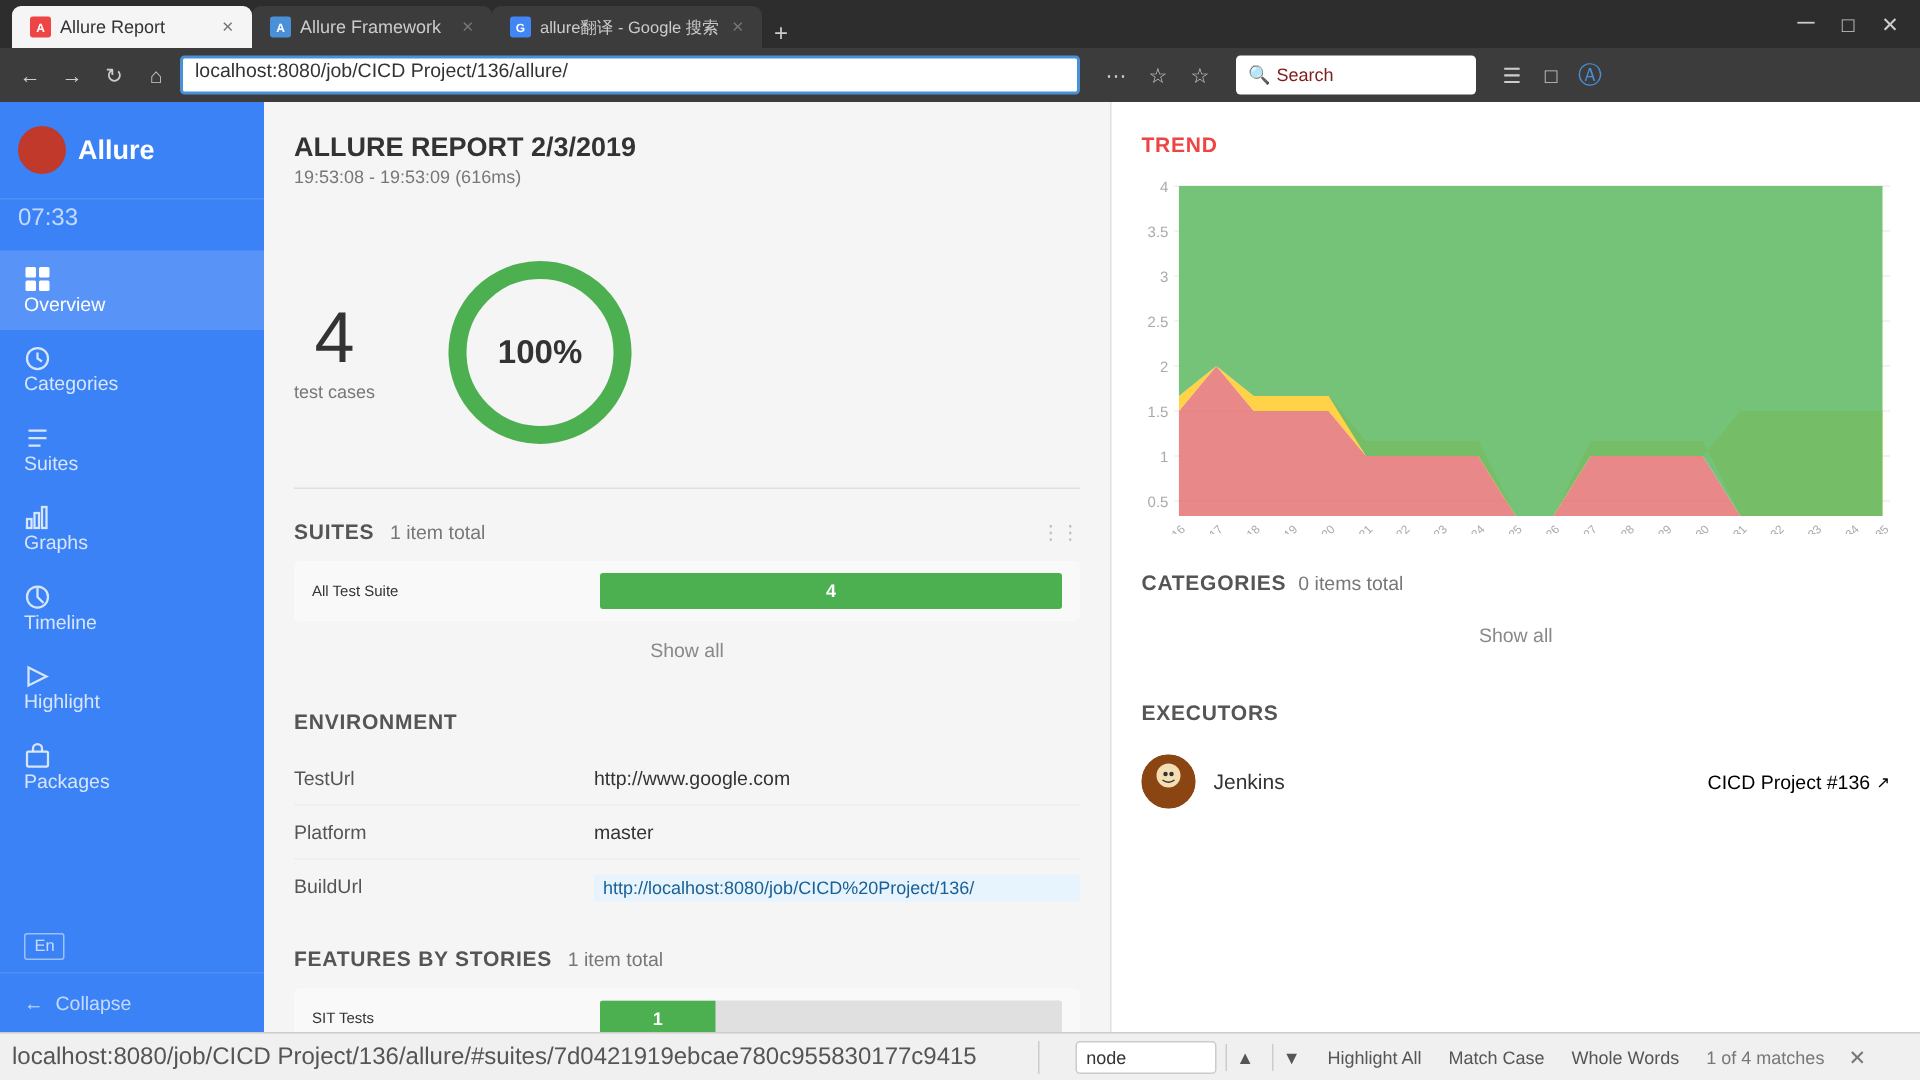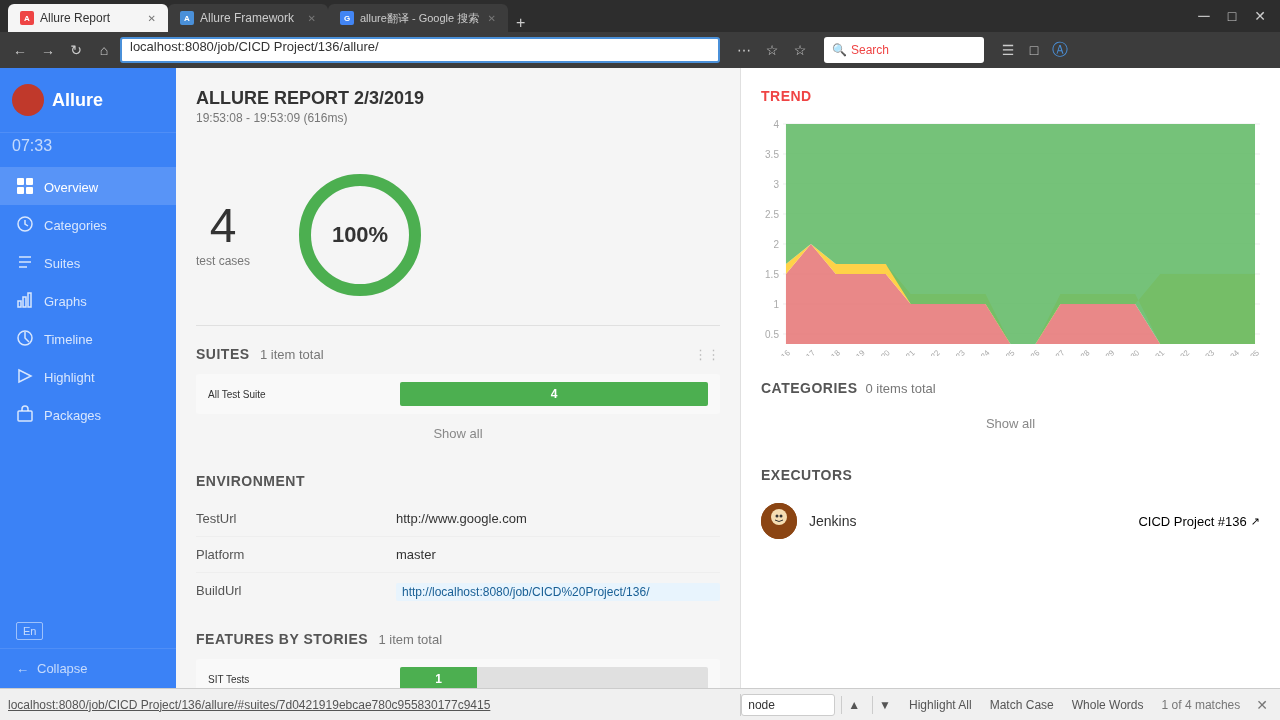--- a/index.html
+++ b/index.html
@@ -24,21 +24,21 @@
     
     .app-container { display: flex; height: calc(720px - 68px - 32px); }
 
     
     .sidebar { width: 176px; background: #3b82f6; color: white; display: flex; flex-direction: column; flex-shrink: 0; }
     .sidebar-header { padding: 16px 12px; display: flex; align-items: center; gap: 8px; border-bottom: 1px solid rgba(255,255,255,0.1); }
     .sidebar-logo { width: 32px; height: 32px; background: #c0392b; border-radius: 50%; display: flex; align-items: center; justify-content: center; color: white; font-weight: bold; font-size: 14px; }
     .sidebar-title { font-size: 18px; font-weight: 600; color: white; }
     .sidebar-time { font-size: 16px; color: rgba(255,255,255,0.7); padding: 4px 12px; }
     .sidebar-nav { flex: 1; padding: 8px 0; }
-    .sidebar-item { display: flex; align-items: flex-end; gap: 10px; padding: 10px 16px; color: rgba(255,255,255,0.8); cursor: pointer; font-size: 13px; }
+    .sidebar-item { display: flex; align-items: flex-start; gap: 0; padding: 10px 16px; color: rgba(255,255,255,0.8); cursor: pointer; font-size: 13px; flex-direction: column; }
     .sidebar-item.active { background: rgba(255,255,255,0.15); color: white; }
     .sidebar-item .icon { width: 18px; height: 18px; display: flex; align-items: center; justify-content: center; flex-shrink: 0; }
     .sidebar-lang { padding: 8px 16px; display: flex; align-items: flex-end; }
     .lang-badge { border: 1px solid rgba(255,255,255,0.5); color: rgba(255,255,255,0.7); padding: 2px 6px; font-size: 11px; border-radius: 2px; }
     .sidebar-collapse { padding: 12px 16px; display: flex; align-items: center; gap: 8px; color: rgba(255,255,255,0.7); cursor: pointer; font-size: 13px; border-top: 1px solid rgba(255,255,255,0.1); }
 
     
     .main-content { flex: 1; overflow-y: auto; background: #f5f5f5; }
     .content-wrapper { display: flex; gap: 0; min-height: 100%; }
 
@@ -93,22 +93,22 @@
     .categories-title { font-size: 14px; font-weight: 600; color: #555; text-transform: uppercase; letter-spacing: 0.5px; }
     .categories-count { font-size: 13px; color: #777; }
     .executors-section { }
     .executor-row { display: flex; align-items: center; gap: 12px; padding: 8px 0; }
     .executor-avatar { width: 36px; height: 36px; border-radius: 50%; overflow: hidden; background: #ddd; flex-shrink: 0; }
     .executor-name { font-size: 14px; color: #333; flex: 1; }
     .executor-link { font-size: 13px; color: #000000; display: flex; align-items: center; gap: 4px; }
 
     
     .status-bar { height: 32px; background: #f0f0f0; border-top: 1px solid #ccc; display: flex; align-items: center; padding: 0 8px; font-size: 12px; color: #555; gap: 0; }
-    .status-url { flex: 1; overflow: hidden; text-overflow: ellipsis; white-space: nowrap; color: #555; font-size: 12px; text-decoration: underline; }
-    .find-bar { display: flex; align-items: center; gap: 6px; padding: 0 0; border-left: 1px solid #ccc; }
+    .status-url { flex: 1; overflow: hidden; text-overflow: ellipsis; white-space: nowrap; color: #555; font-size: 16px; }
+    .find-bar { display: flex; align-items: center; gap: 6px; padding: 0 24px; border-left: 1px solid #ccc; }
     .find-input-wrap { display: flex; align-items: center; border: 1px solid #ccc; background: white; border-radius: 3px; height: 22px; padding: 0 6px; }
     .find-input { border: none; outline: none; font-size: 12px; width: 80px; background: transparent; }
     .find-btn { background: none; border: none; font-size: 12px; color: #555; cursor: pointer; padding: 2px 6px; border-left: 1px solid #ccc; }
     .find-highlight { font-size: 12px; color: #555; padding: 2px 6px; cursor: pointer; }
     .find-match-case { font-size: 12px; color: #555; padding: 2px 6px; cursor: pointer; }
     .find-whole-words { font-size: 12px; color: #555; padding: 2px 6px; cursor: pointer; }
     .find-count { font-size: 12px; color: #777; padding: 0 6px; }
     .find-close { background: none; border: none; font-size: 14px; color: #777; cursor: pointer; padding: 0 4px; }
   </style>
 </head>
@@ -150,21 +150,21 @@
     <div class="address-bar">
       <span>localhost:8080/job/CICD Project/136/allure/</span>
     </div>
     <div class="browser-right-icons">
       <span class="browser-right-icon">⋯</span>
       <span class="browser-right-icon">☆</span>
       <span class="browser-right-icon">☆</span>
     </div>
     <div style="width:160px;background:white;border-radius:3px;height:26px;display:flex;align-items:center;padding:0 8px;margin-left:8px;">
       <span style="color:#aaa;font-size:12px;">🔍</span>
-      <span style="flex:1;font-size:12px;color:#ef4444;margin-left:4px;">Search</span>
+      <span style="flex:1;font-size:12px;color:#7f1d1d;margin-left:4px;">Search</span>
     </div>
     <div style="display:flex;gap:2px;margin-left:8px;">
       <span class="browser-right-icon">☰</span>
       <span class="browser-right-icon">□</span>
       <span class="browser-right-icon" style="color:#4a90d9;font-size:16px;">Ⓐ</span>
     </div>
   </div>
 </div>
 
 <div class="app-container">

